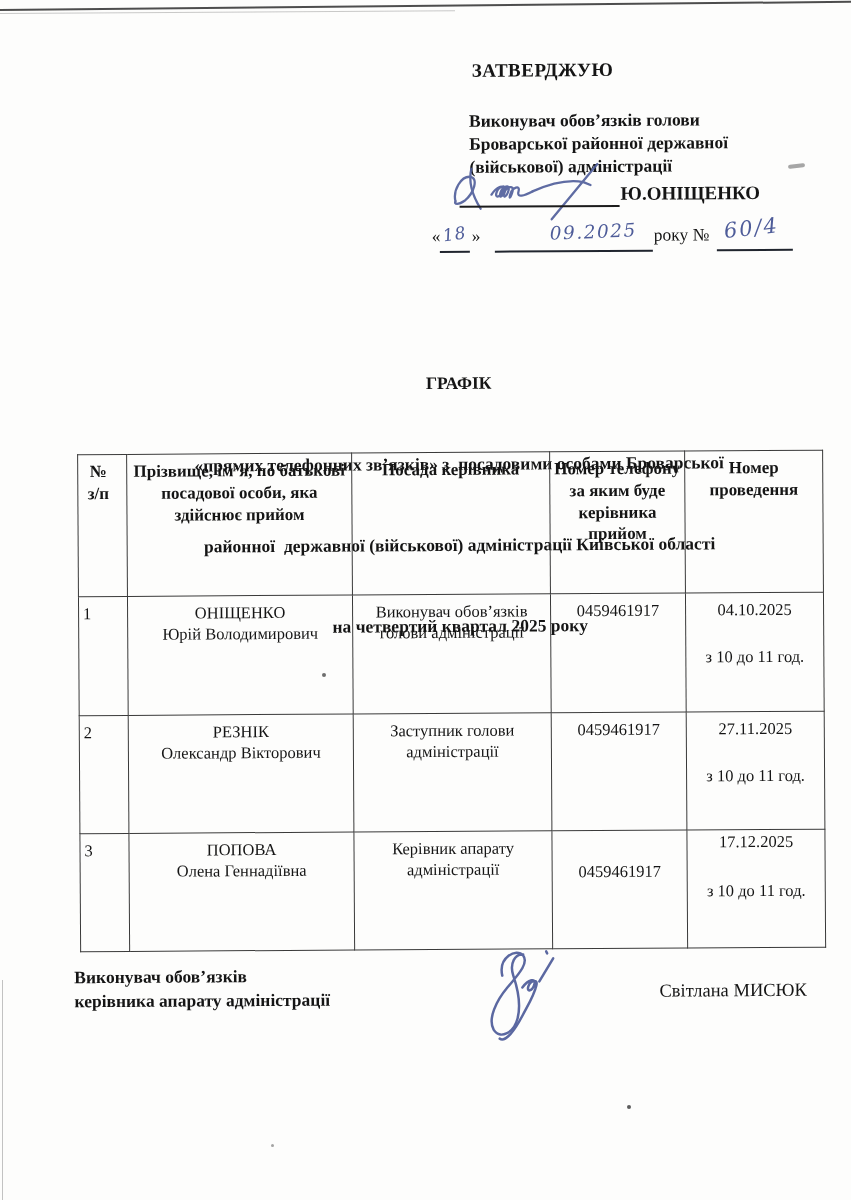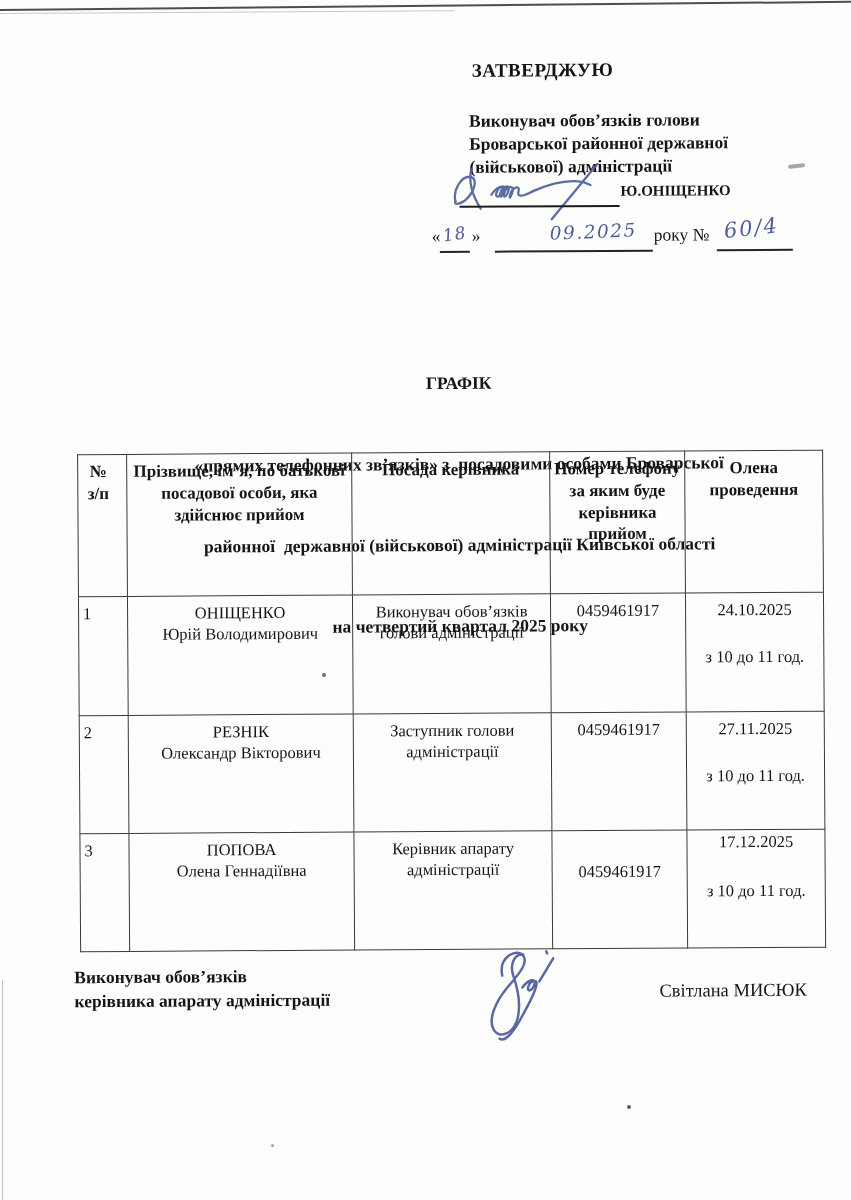--- a/index.html
+++ b/index.html
@@ -23,21 +23,21 @@
   .speck{position:absolute; border-radius:50%; background:#4a4a4a;}
   .speck.s1{left:322px; top:673px; width:4px; height:4px; opacity:.8;}
   .speck.s2{left:627px; top:1105px; width:4px; height:4px; opacity:.9;}
   .speck.s3{left:271px; top:1144px; width:3px; height:3px; opacity:.5;}
 
   
   .approval-header{position:absolute; left:475px; top:60px; font-weight:bold; font-size:19px; letter-spacing:.5px;}
   .approval-lines{position:absolute; left:472px; top:110px; font-weight:bold; font-size:17.5px; line-height:23px; width:340px;}
   .sig-top{position:absolute; left:448px; top:160px; width:195px; height:66px;}
   .sig-underline{position:absolute; left:462px; top:206px; width:160px; height:1.6px; background:#1c1c1c;}
-  .approver-name{position:absolute; left:623px; top:184px; font-weight:bold; font-size:15px;}
+  .approver-name{position:absolute; left:623px; top:184px; font-weight:bold; font-size:19px;}
 
   
   .date-line{position:absolute; left:434px; top:224px; width:400px; height:36px; font-size:17.5px;}
   .q-open{position:absolute; left:0; top:2px;}
   .q-close{position:absolute; left:40px; top:2px;}
   .hw{font-family:"DejaVu Serif",serif; font-style:italic; color:#4e5c99;}
   .hw-day{position:absolute; left:11px; top:0; font-size:17px; letter-spacing:1px; transform:rotate(-8deg); display:inline-block;}
   .u-day{position:absolute; left:8px; top:27px; width:30px; height:1.5px; background:#20252e;}
   .u-mid{position:absolute; left:63px; top:27px; width:158px; height:1.5px; background:#20252e;}
   .hw-date{position:absolute; left:118px; top:-2px; font-size:18.5px; letter-spacing:1.5px; transform:rotate(-2deg); display:inline-block;}
@@ -127,37 +127,37 @@
           <col style="width:138px">
       </colgroup>
       <thead>
         <tr>
           <th class="col-num">
               <div class="hdr">№ з/п</div>
             </th>
           <th>Прізвище, ім’я, по батькові посадової особи, яка здійснює прийом</th>
           <th>Посада керівника</th>
           <th>Номер телефону за яким буде керівника прийом</th>
-          <th>Олена проведення</th>
+          <th>Номер проведення</th>
         </tr>
       </thead>
       <tbody>
         <tr class="r1">
           <td class="c-num">1</td>
           <td class="c-name">
             <div>ОНІЩЕНКО</div>
             <div>Юрій Володимирович</div>
           </td>
           <td class="c-pos">
             <div>Виконувач обов’язків</div>
             <div>голови адміністрації</div>
           </td>
           <td class="c-phone">0459461917</td>
           <td class="c-date">
-            <div>24.10.2025</div>
+            <div>04.10.2025</div>
             <div class="time-line">з 10 до 11 год.</div>
           </td>
         </tr>
         <tr class="r2">
           <td class="c-num">2</td>
           <td class="c-name">
             <div>РЕЗНІК</div>
             <div>Олександр Вікторович</div>
           </td>
           <td class="c-pos">

